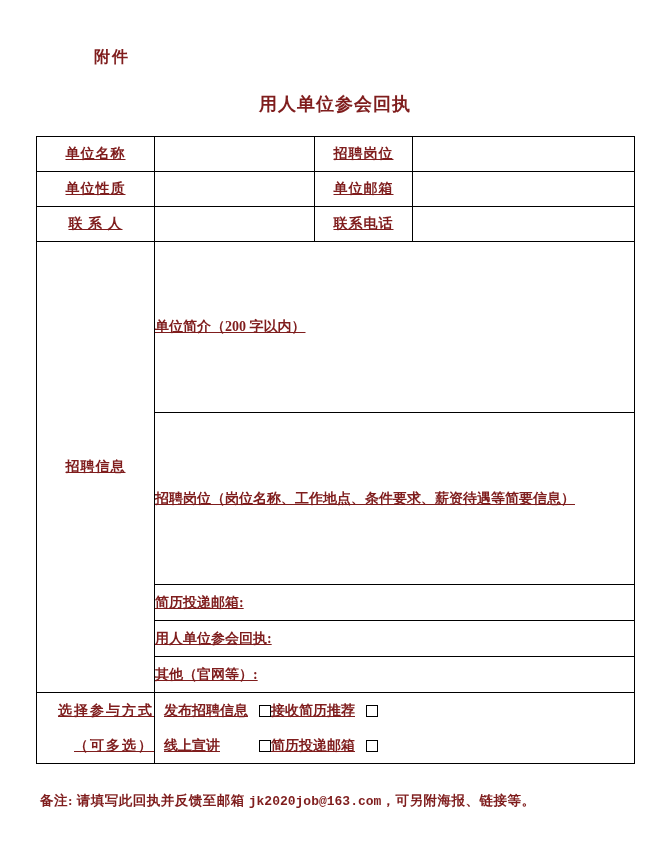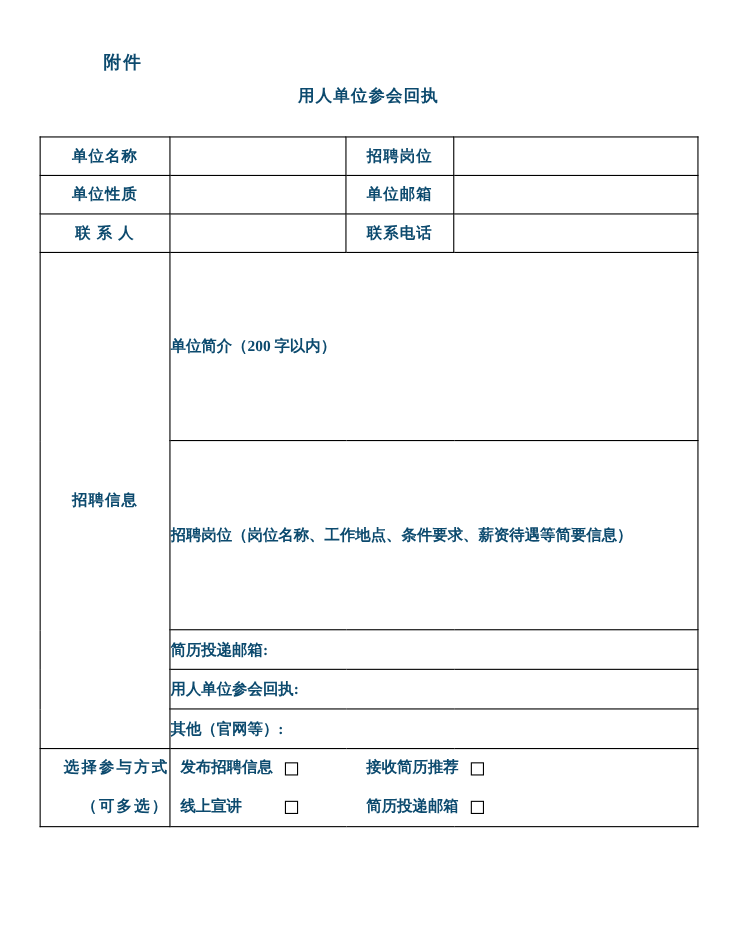--- a/index.html
+++ b/index.html
@@ -1,52 +1,53 @@
 <!DOCTYPE html>
 <html><head>
 <meta charset="utf-8">
 <style>
   html, body { margin: 0; padding: 0; background: #ffffff; }
   .page {
     position: relative;
     width: 670px;
     height: 849px;
     background: #ffffff;
-    color: #0c4a6e;
+    color: #7f1d1d;
     font-family: "Liberation Serif", serif;
     overflow: hidden;
   }
   .attachment {
     position: absolute;
     left: 94px;
     top: 47px;
     font-size: 16px;
     font-weight: bold;
     font-family: "Liberation Sans", sans-serif;
     letter-spacing: 2px;
   }
   .doc-title {
     position: absolute;
     left: 36px;
-    top: 78px;
+    top: 92px;
     width: 598px;
     margin: 0;
     text-align: center;
-    font-size: 15px;
+    font-size: 18px;
     font-weight: bold;
     font-family: Liberation Serif, serif;
     letter-spacing: 1px;
   }
   table.form-table {
     position: absolute;
     left: 36px;
-    top: 124px;
+    top: 136px;
     width: 598px;
     border-collapse: collapse;
     table-layout: fixed;
+    text-decoration: underline;
   }
   table.form-table td {
     border: 1px solid #000000;
     font-size: 14px;
     font-weight: 600;
     padding: 0;
     vertical-align: middle;
     overflow: hidden;
   }
   .r-small { height: 35px; }
@@ -82,21 +83,21 @@
     padding-left: 9px;
   }
   .opt-line { display: flex; align-items: center; line-height: 1; }
   .opt {
     display: inline-flex;
     justify-content: space-between;
     align-items: center;
     width: 107px;
     text-align: center;
   }
-  .opt + .opt { margin-left: 62px; }
+  .opt + .opt { }
   .cb {
     display: inline-block;
     width: 10px;
     height: 10px;
     border: 1.5px solid #000000;
     background: #ffffff;
     flex: 0 0 auto;
   }
   .footer-note {
     position: absolute;
@@ -193,14 +194,17 @@
                 <span>简历投递邮箱</span>
                 <span class="cb"></span>
               </span>
             </div>
           </div>
         </td>
       </tr>
     </tbody>
   </table>
 
+  <div class="footer-note">
+    <span>备注: 请填写此回执并反馈至邮箱 </span><span class="email">jk2020job@163.com</span><span>，可另附海报、链接等。</span>
+  </div>
 
 </div>
 
 </body></html>

